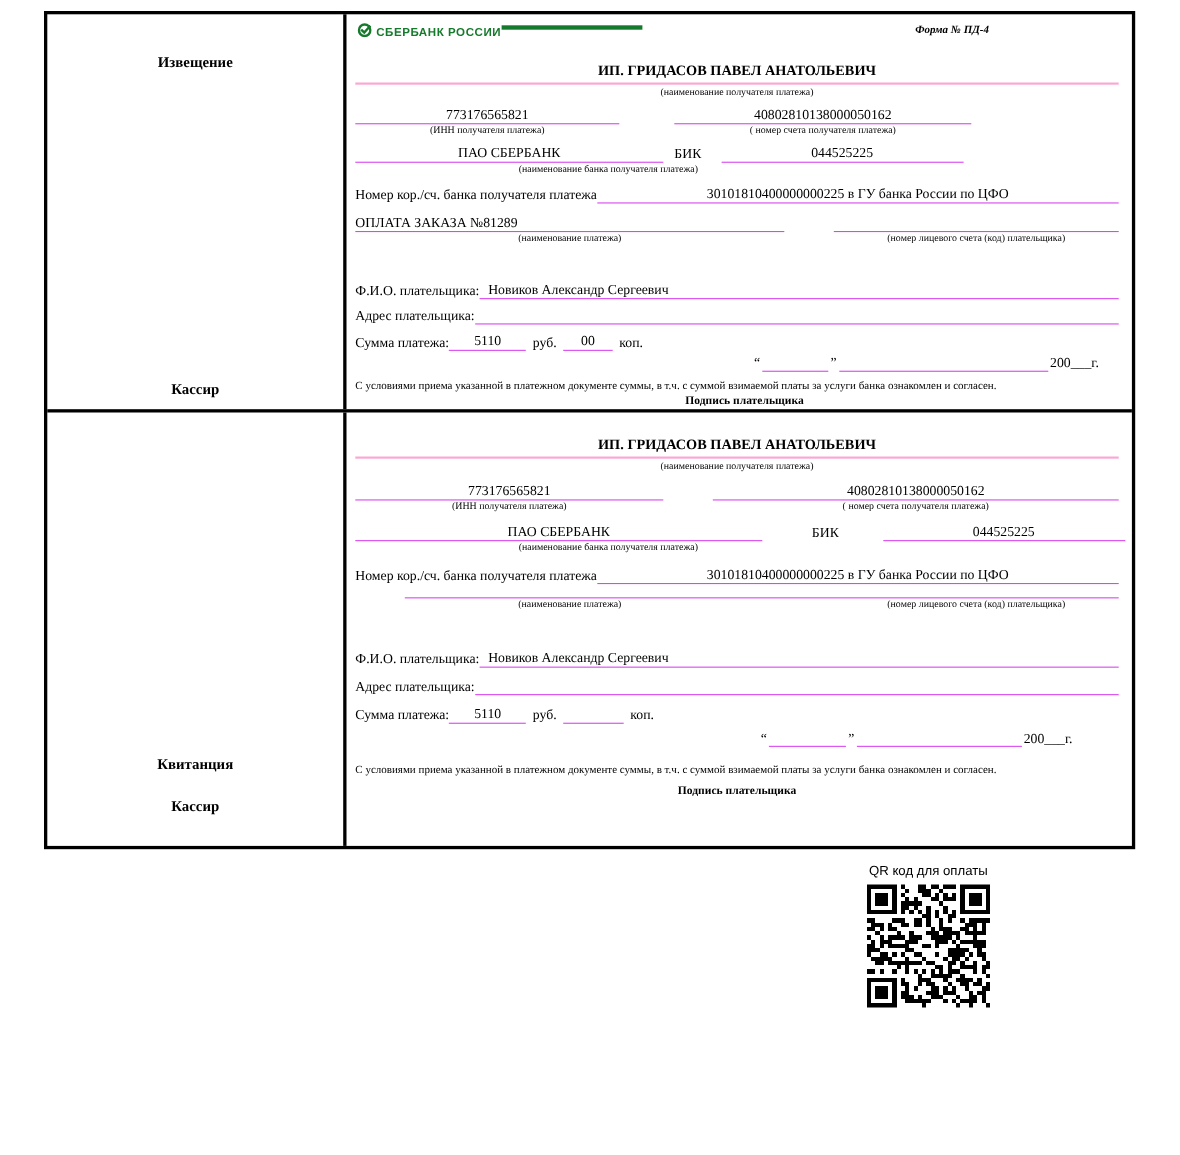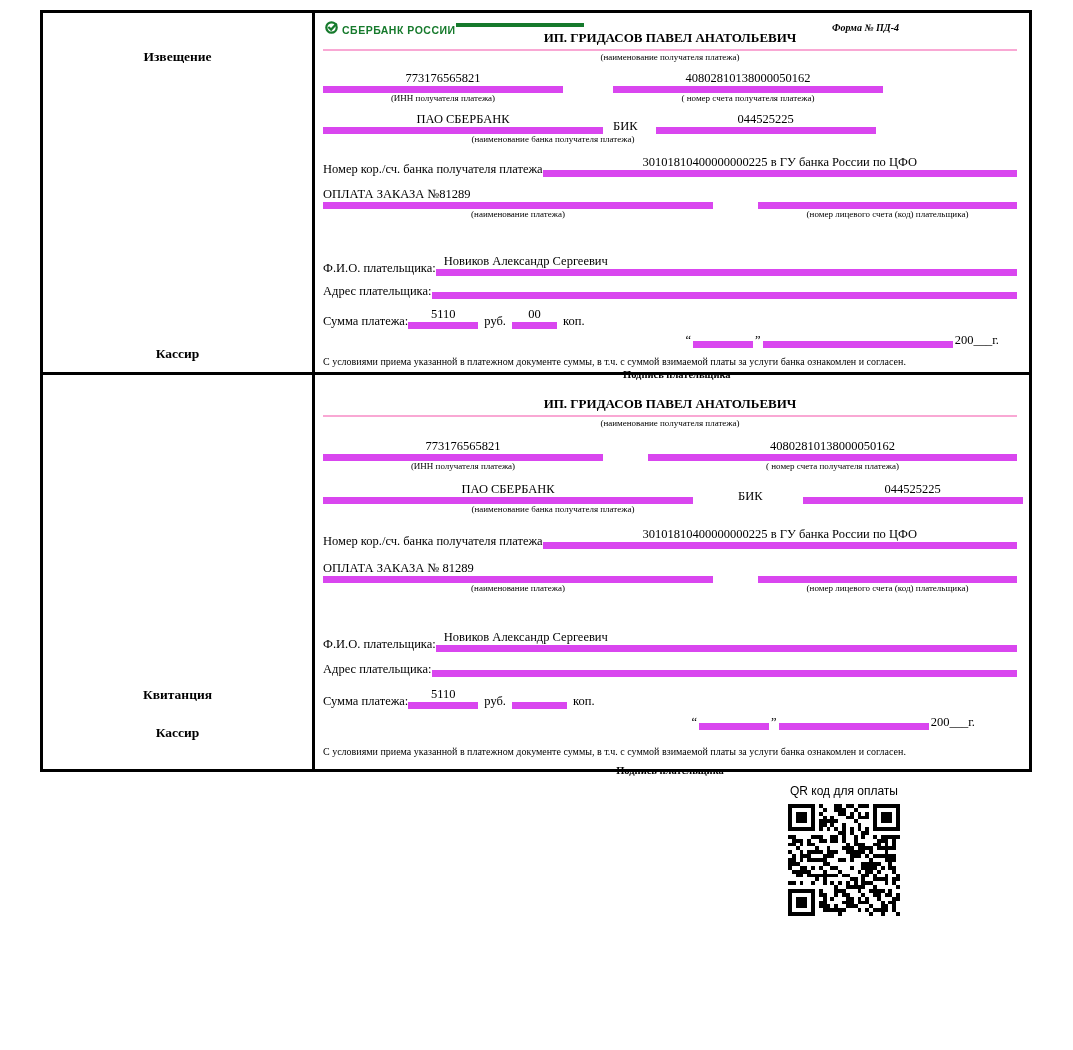--- a/index.html
+++ b/index.html
@@ -23,21 +23,21 @@
   .receipt .left-cell { justify-content:flex-end; padding-bottom:28px; gap:22px; }
   .content { flex:1; padding:5px 12px 4px 8px; display:flex; flex-direction:column; font-size:12.5px; min-width:0; }
 
   .header-row { position:relative; height:36px; margin-bottom:2px; }
   .logo-block { position:absolute; left:2px; top:3px; display:flex; }
   .logo-top { display:flex; align-items:center; gap:4px; }
   .logo-text { color:var(--sberbank-green,#167a2c); font-family:"Liberation Sans",sans-serif; font-weight:bold; font-size:10.5px; letter-spacing:0.5px; }
   .logo-bar { width:128px; height:4px; background:var(--sberbank-green,#167a2c); margin-top:2px; }
   .form-number { position:absolute; right:118px; top:4px; font-weight:bold; font-style:italic; font-size:10px; }
 
-  .u { border-bottom:7px solid #d946ef; }
+  .u { border-bottom:1px solid #d946ef; }
   .title-row { font-weight:bold; font-size:13px; text-align:center; border-bottom:2px solid #f9a8d4; padding-bottom:3px; }
   .caption { font-size:9px; line-height:11px; text-align:center; }
   .row { display:flex; align-items:flex-end; }
   .val { text-align:center; }
   .val-left { text-align:left; padding-left:8px;margin-top:28px; }
   .plain { white-space:nowrap; }
   .grow { flex:1; }
   .spacer { flex-shrink:0; }
 
   .w45{width:45px;} .w50{width:50px;} .w55{width:55px;} .w60{width:60px;} .w70{width:70px;}
@@ -193,21 +193,20 @@
       <div class="row mt0">
         <span class="caption w460 spacer">(наименование банка получателя платежа)</span>
       </div>
 
       <div class="row mt12">
         <span class="plain">Номер кор./сч. банка получателя платежа</span>
         <span class="u val grow">30101810400000000225 в ГУ банка России по ЦФО</span>
       </div>
 
       <div class="row mt12">
-        <span class="u w390 spacer">ОПЛАТА ЗАКАЗА № 81289</span>
         <span class="spacer w45"></span>
         <span class="u grow"></span>
       </div>
       <div class="row mt0">
         <span class="caption w390 spacer">(наименование платежа)</span>
         <span class="spacer w45"></span>
         <span class="caption grow">(номер лицевого счета (код) плательщика)</span>
       </div>
 
       <div class="row mt8">

